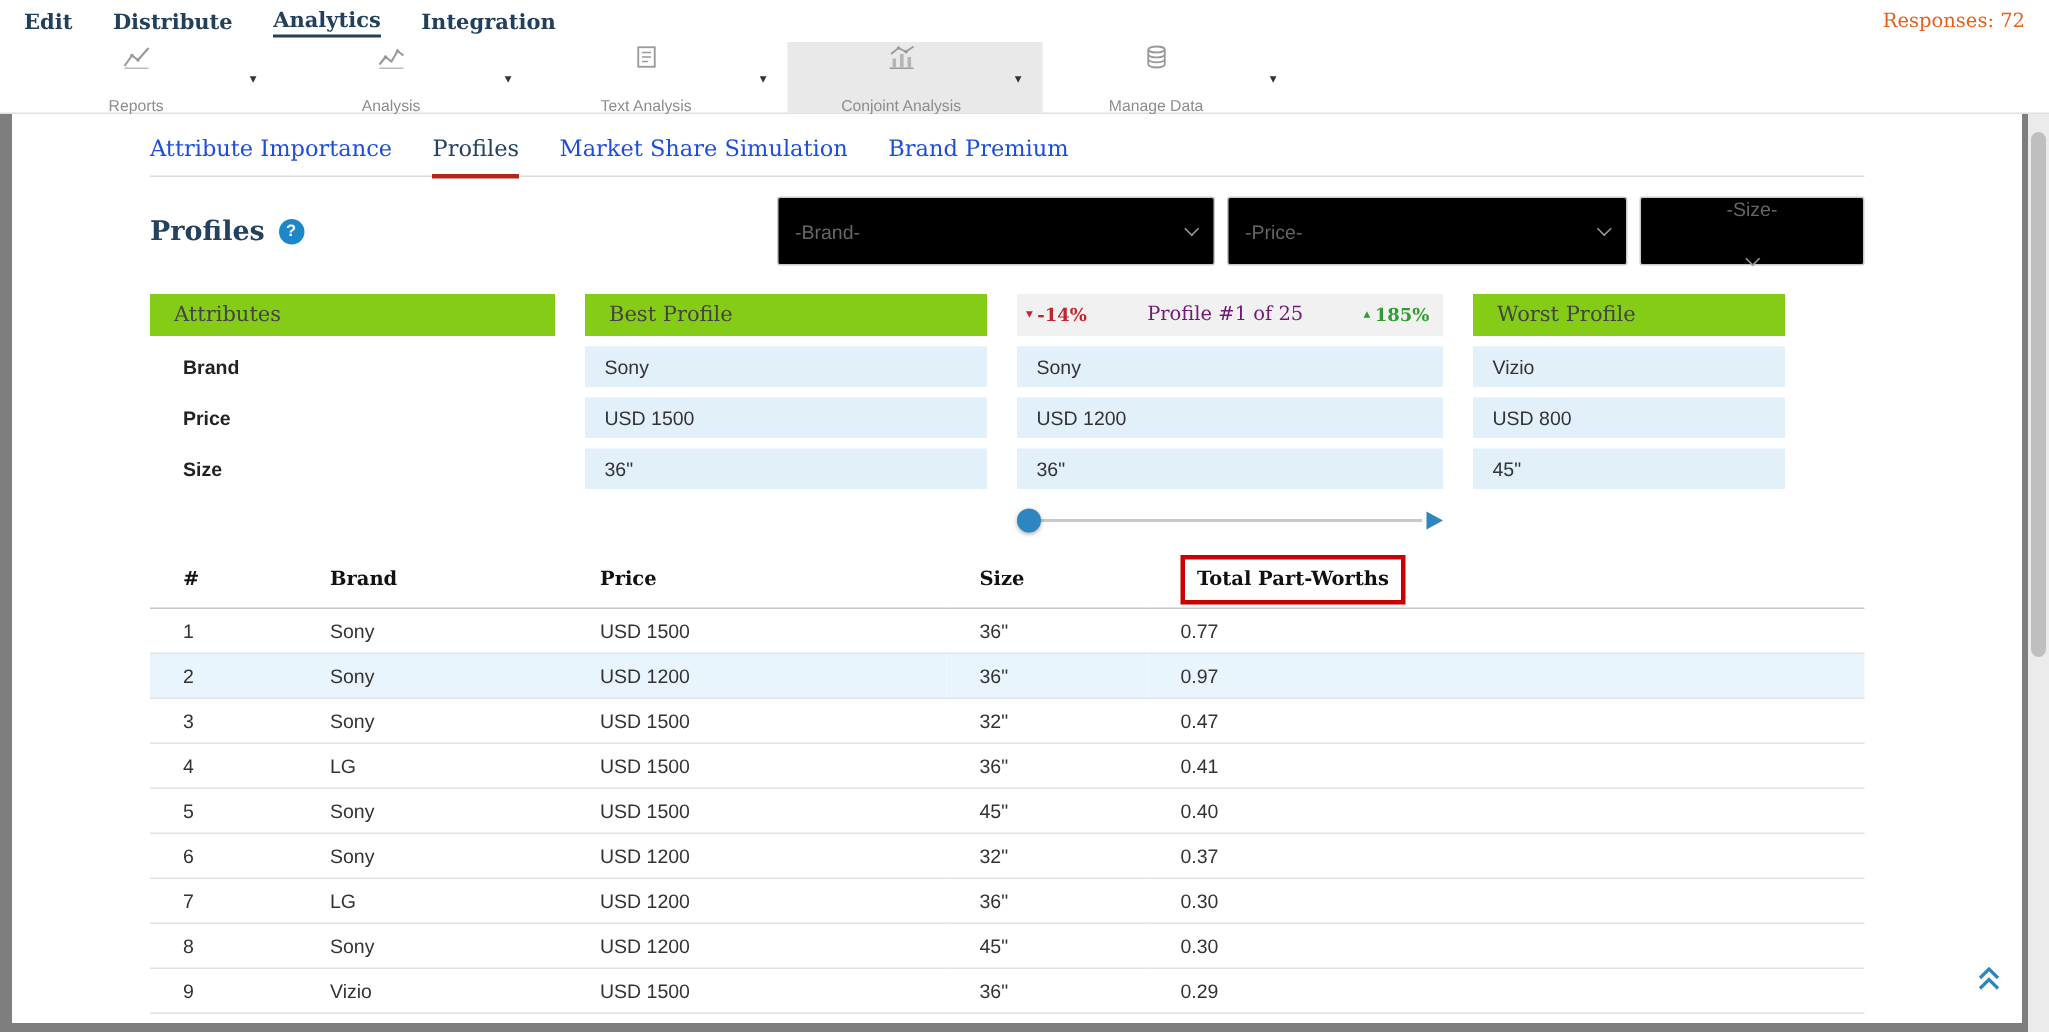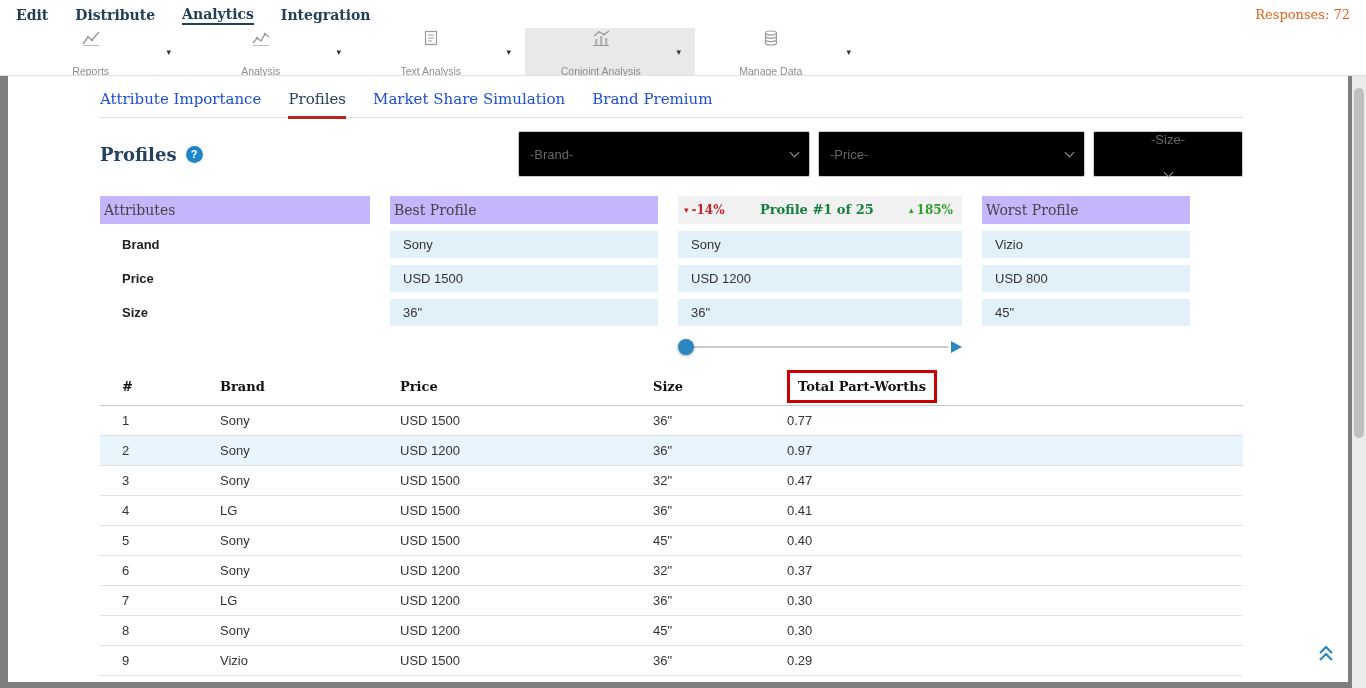--- a/index.html
+++ b/index.html
@@ -40,27 +40,27 @@
   .filters { margin-left:auto; display:flex; gap:8px; }
   .filter { height:46px; border:1px solid #c9c9c9; border-radius:2px; background:#000000; display:flex; align-items:center;
             justify-content:space-between; padding:0 11px; color:#666; font-size:13px; cursor:pointer; }
   .filter:nth-child(1){ width:292px; } .filter:nth-child(2){ width:267px; } .filter:nth-child(3){ width:150px;flex-direction:column; }
   .chev { width:7px; height:7px; border-right:1.6px solid #9a9a9a; border-bottom:1.6px solid #9a9a9a;
           transform:rotate(45deg); margin-top:-4px; }
 
   
   .compare { margin-top:26px; display:flex; gap:20px; }
   .col-attrs { width:270px; } .col-best { width:268px; } .col-current { width:284px; } .col-worst { width:208px; }
-  .col-head { height:28px; line-height:28px; background:#c4b5fd; font-family:"DejaVu Serif", serif; font-size:14px;
-              color:#444; padding-left:4px; margin-bottom:7px; }
+  .col-head { height:28px; line-height:28px; background:#84cc16; font-family:"DejaVu Serif", serif; font-size:14px;
+              color:#444; padding-left:16px; margin-bottom:7px; }
   .cur-head { display:flex; align-items:center; justify-content:space-between; padding:0 9px 0 6px; background:#f1f1f1; }
   .pct { font-size:12px; font-weight:700; display:flex; align-items:center; gap:3px; }
   .pct.down { color:#c0272d; } .pct.up { color:#2f9e2f; }
   .tri { font-size:9px; }
-  .cur-title { font-weight:700; font-size:13px; color:#15803d; font-family:"DejaVu Serif", serif; }
+  .cur-title { font-weight:400; font-size:13px; color:#701a75; font-family:"DejaVu Serif", serif; }
   .attr-row { height:27px; line-height:27px; margin-bottom:7px; padding-left:22px; font-weight:700; font-size:13px; color:#222; }
   .val-row { height:27px; line-height:27px; margin-bottom:7px; padding-left:13px; font-size:13px; color:#333; background:#e2f0f9; }
 
   
   .slider { position:relative; height:18px; margin-top:12px; }
   .slider-track { position:absolute; left:2px; right:14px; top:8px; height:2px; background:#c9c9c9; cursor:pointer; }
   .slider-handle { position:absolute; left:0; top:1px; width:16px; height:16px; border-radius:50%; background:#2e86c1;
                    box-shadow:0 1px 3px rgba(0,0,0,.35); cursor:pointer; }
   .slider-arrow { position:absolute; right:0; top:3px; width:0; height:0; border-top:6px solid transparent;
                   border-bottom:6px solid transparent; border-left:11px solid #2e86c1; cursor:pointer; }

